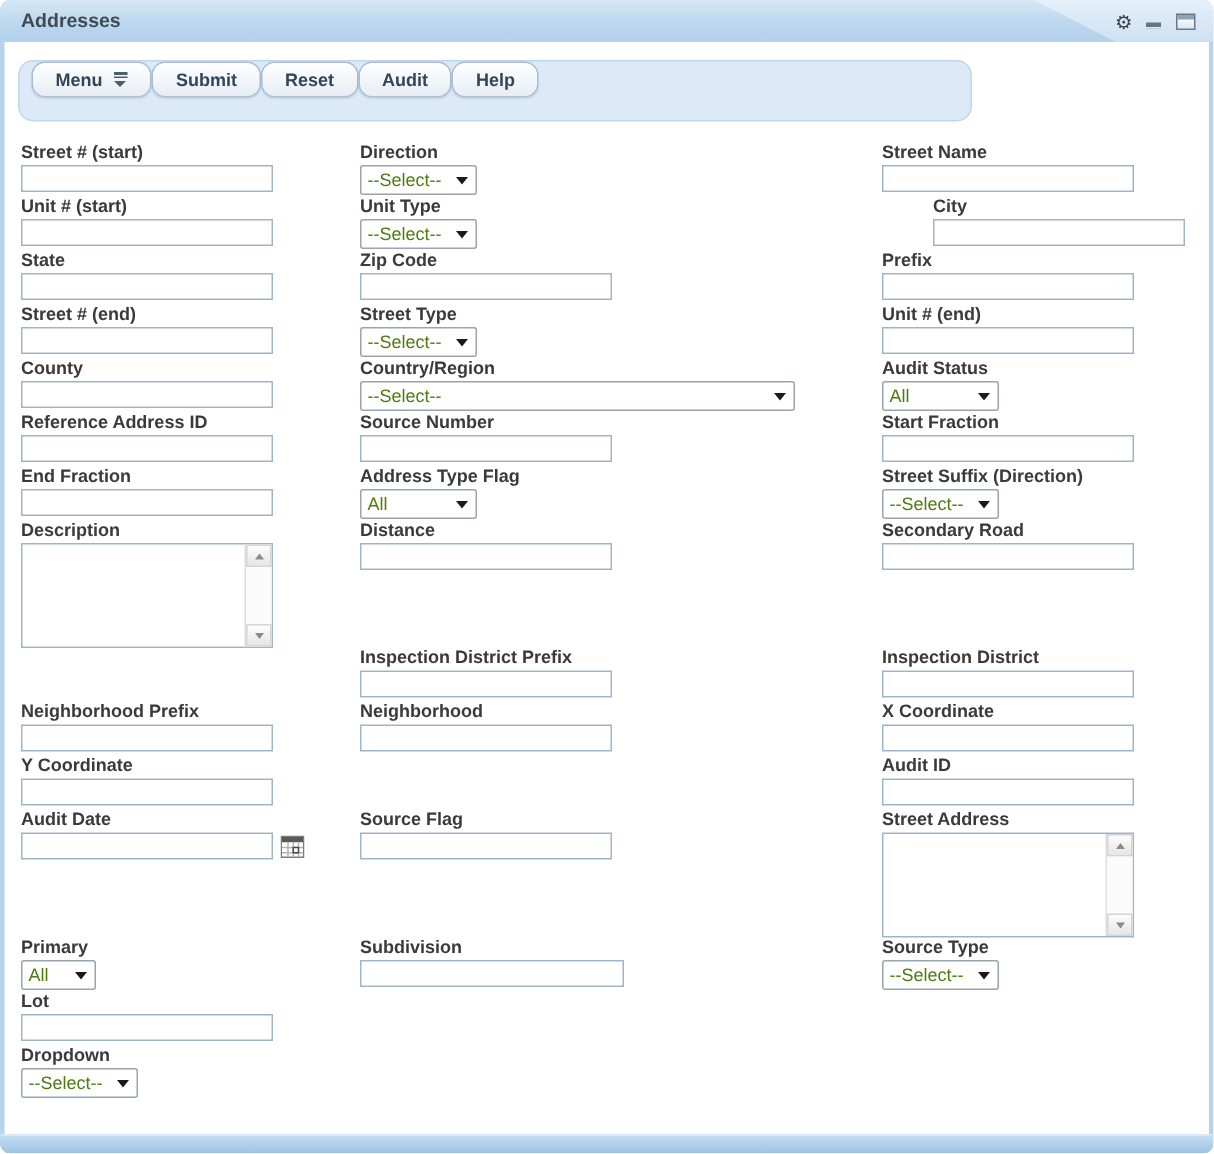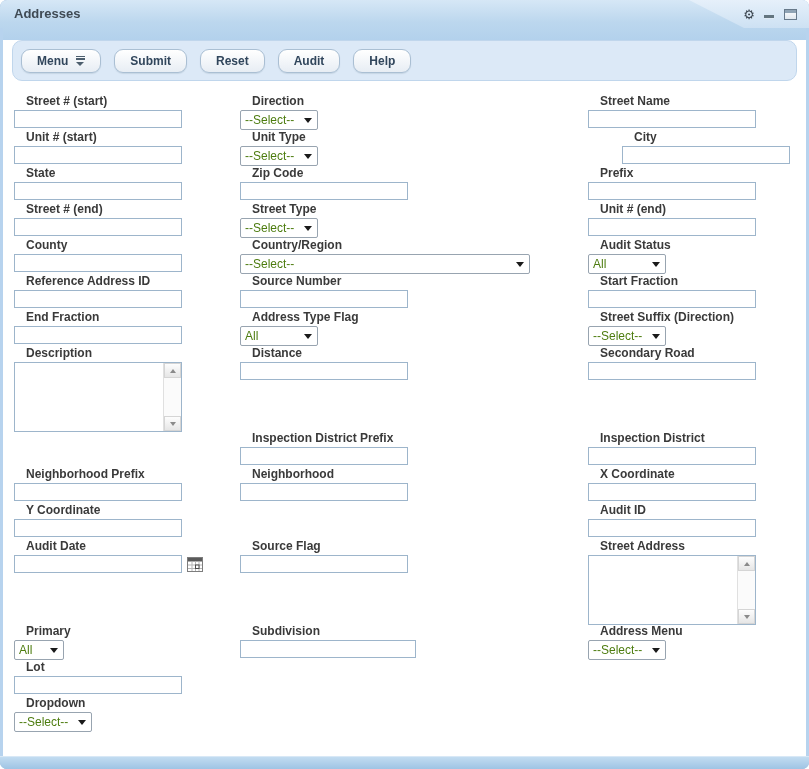--- a/index.html
+++ b/index.html
@@ -1,48 +1,48 @@
 <!DOCTYPE html>
 <html><head>
 <meta charset="utf-8">
 <style>
   html,body{margin:0;padding:0;background:#fff;}
   .window{position:relative;width:809px;height:769px;font-family:"Liberation Sans",sans-serif;
     background:#fff;border-radius:7px;overflow:hidden;box-shadow:0 0 0 1px #8fb3d6 inset;}
   
-  .titlebar{position:absolute;left:0;top:0;right:0;height:40px;
+  .titlebar{position:absolute;left:0;top:0;right:0;height:28px;
     background:linear-gradient(180deg,#d6e7f6 0%,#bcd7ee 55%,#b3d1ec 100%);text-decoration:underline;}
   .tb-wedge{position:absolute;right:0;top:0;width:160px;height:28px;
     background:linear-gradient(180deg,#e6f0fa,#cde1f3);
     clip-path:polygon(40px 0,160px 0,160px 28px,95px 28px);}
   .tb-title{position:absolute;left:14px;top:0;line-height:28px;font-size:13px;font-weight:bold;color:#3f4a54;}
   .tb-controls{position:absolute;right:12px;top:0;height:28px;display:flex;align-items:center;gap:9px;}
   .ic-tools{font-size:13px;color:#3c4650;line-height:13px;cursor:default;}
   .ic-min{width:11px;height:12px;position:relative;cursor:default;}
   .ic-min span{position:absolute;left:0;bottom:1px;width:10px;height:3px;background:#63757f;border-bottom:1px solid #dfeaf4;}
   .ic-max{width:13px;height:11px;border:1px solid #67798a;background:linear-gradient(#ffffff,#dfe7ee);
     box-sizing:border-box;cursor:default;}
   .ic-max i{display:block;height:3px;background:#8fa3b4;}
   .side-l,.side-r{position:absolute;top:28px;bottom:12px;width:3px;background:#b7d3ee;}
   .side-l{left:0}.side-r{right:0}
   .bottombar{position:absolute;left:0;right:0;bottom:0;height:12px;
     background:linear-gradient(#c2dcf1,#9fc4e4);border-top:1px solid #d8e8f6;}
   
-  .toolbar{position:absolute;left:12px;top:40px;width:785px;height:41px;box-sizing:border-box;
-    background:#dce9f7;border:1px solid #c0d6ec;border-radius:10px;display:flex;align-items:center;
-    padding-left:8px;gap:13px;}
+  .toolbar{position:absolute;left:12px;top:40px;width:636px;height:41px;box-sizing:border-box;
+    background:#dce9f7;border:1px solid #c0d6ec;border-radius:10px;display:flex;align-items:flex-start;
+    padding-left:8px;}
   .tbtn{display:inline-flex;align-items:center;gap:7px;height:24px;padding:0 15px;
     border:1px solid #aabfd3;border-radius:9px;background:linear-gradient(#ffffff,#e7edf4);
     font-family:"Liberation Sans",sans-serif;font-size:12px;font-weight:bold;color:#31465c;
     box-shadow:0 1px 1px rgba(40,70,100,.12);cursor:pointer;}
   .menu-icon{display:inline-flex;flex-direction:column;align-items:center;gap:1px;width:10px;}
   .menu-icon .mi-bar{width:9px;height:1.5px;background:#4d5f6e;}
   .menu-icon .mi-tri{width:0;height:0;border-left:4px solid transparent;border-right:4px solid transparent;border-top:4px solid #4d5f6e;margin-top:1px;}
   .fg{position:absolute;}
-  .flabel{display:block;font-size:12px;font-weight:bold;color:#3a3a3a;margin:0 0 2px 12px;line-height:13px;white-space:nowrap;}
+  .flabel{display:block;font-size:12px;font-weight:bold;color:#3a3a3a;margin:0 0 2px 0;line-height:13px;white-space:nowrap;}
   .ftext{display:block;height:18px;box-sizing:border-box;border:1px solid #9db5cb;background:#fff;
     font-family:"Liberation Sans",sans-serif;font-size:12px;color:#333;padding:1px 3px;border-radius:0;outline:none;}
   .fsel{display:inline-flex;align-items:center;justify-content:space-between;box-sizing:border-box;height:20px;
     border:1px solid #98a4b0;border-radius:2px;background:#fff;padding:0 5px 0 4px;font-size:12px;color:#4d7c0f;cursor:default;}
   .caret{width:0;height:0;border-left:4px solid transparent;border-right:4px solid transparent;border-top:5px solid #1a1a1a;margin-left:6px;}
   .fta{position:relative;display:block;box-sizing:border-box;border:1px solid #9db5cb;background:#fff;}
   .fta textarea{position:absolute;left:0;top:0;right:17px;bottom:0;width:calc(100% - 17px);height:100%;
     border:none;outline:none;resize:none;background:transparent;font-family:"Liberation Sans",sans-serif;font-size:12px;}
   .fsb{position:absolute;top:0;right:0;bottom:0;width:17px;background:#f4f4f4;border-left:1px solid #e0e0e0;
     display:flex;flex-direction:column;}
@@ -298,21 +298,21 @@
     <span class="fsel w50">
         <span>All</span>
         <span class="caret"></span>
       </span>
   </div>
   <div class="fg" style="left:240px;top:625px">
     <label class="flabel">Subdivision</label>
     <input class="ftext w176" type="text" style="">
   </div>
   <div class="fg" style="left:588px;top:625px">
-    <label class="flabel">Address Menu</label>
+    <label class="flabel">Source Type</label>
     <span class="fsel w78">
         <span>--Select--</span>
         <span class="caret"></span>
       </span>
   </div>
 
   <div class="fg" style="left:14px;top:661px">
     <label class="flabel">Lot</label>
     <input class="ftext w168" type="text" style="">
   </div>

